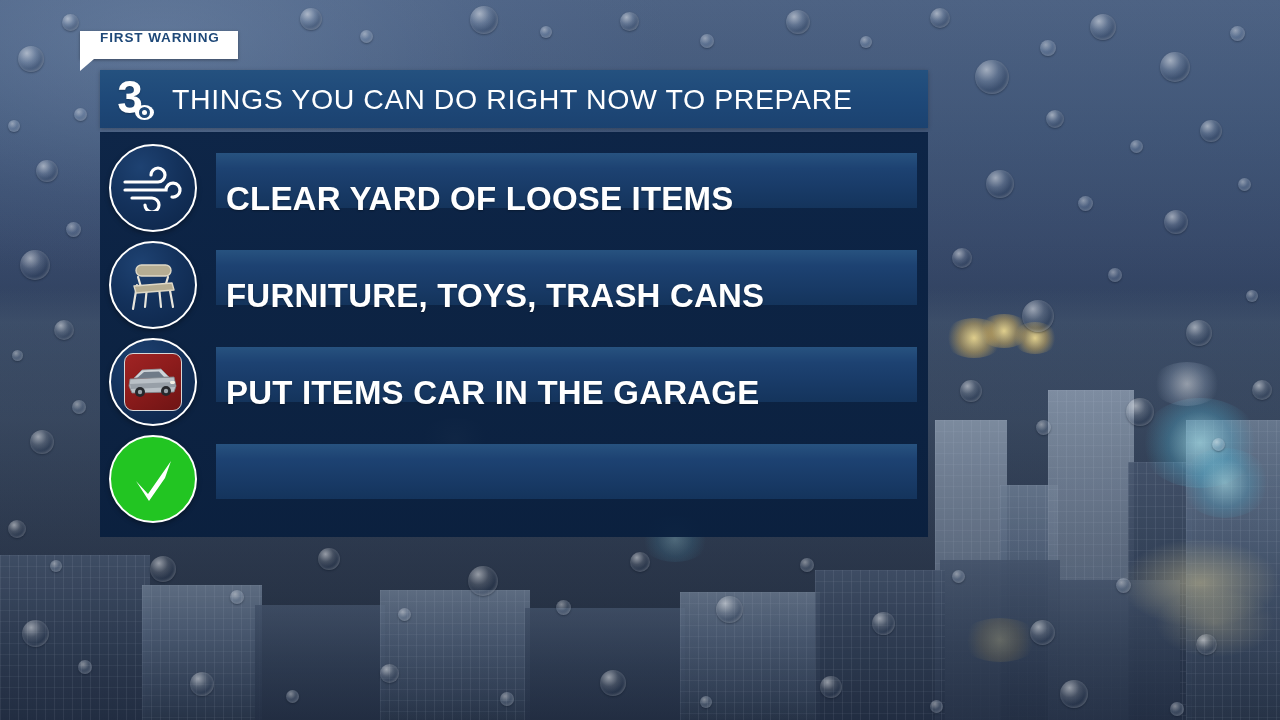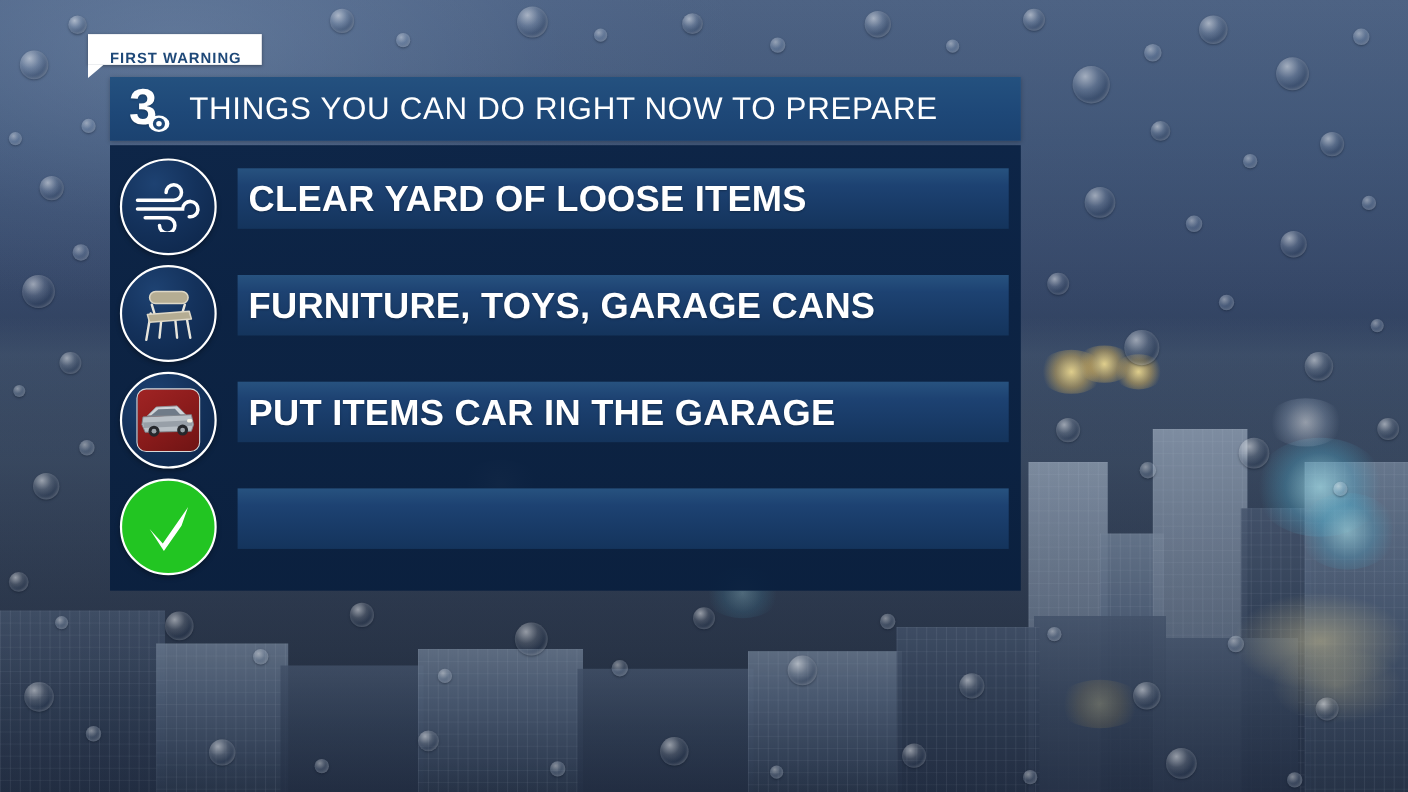--- a/index.html
+++ b/index.html
@@ -65,21 +65,21 @@
   .drop.sm{ background:radial-gradient(circle at 36% 30%, rgba(255,255,255,.42), rgba(200,220,245,.14) 45%, rgba(35,50,75,.32) 100%); }
   .blurlay{
     position:absolute; inset:0;
     background:linear-gradient(180deg, rgba(90,112,145,.22), rgba(40,55,80,.10) 45%, rgba(25,35,52,.30));
   }
 
   
   .fw-tab{
     position:absolute; left:80px; top:31px; height:28px;
     background:#ffffff; padding:0 18px 0 20px;
-    display:flex; align-items:flex-end;
+    display:flex; align-items:flex-start;
     box-shadow:0 1px 3px rgba(0,0,0,.35);
     z-index:6;
   }
   .fw-tab span{
     font-size:13.5px; font-weight:bold; letter-spacing:.9px;
     color:#1e4878; white-space:nowrap; line-height:1;
   }
   .fw-tail{
     position:absolute; left:80px; top:59px; width:0; height:0;
     border-left:14px solid #ffffff;
@@ -128,21 +128,21 @@
   
   .panel{
     position:absolute; left:100px; top:132px; width:828px; height:405px;
     background:linear-gradient(180deg, rgba(10,34,68,.94) 0%, rgba(9,31,62,.94) 100%);
     z-index:4;
   }
   .rows{ position:absolute; inset:0; }
 
   .row{
     position:absolute; left:0; width:748px; height:70px;
-    display:flex; align-items:center;
+    display:flex; align-items:flex-end;
   }
   .row .bar{
     position:absolute; left:116px; top:8px; width:701px; height:55px;
     background:linear-gradient(180deg,#27527f 0%, #1d4272 28%, #183a66 68%, #14345c 100%);
   }
   .row .label{
     position:relative; z-index:2;
     margin-left:126px;
     font-size:33px; font-weight:bold; color:#ffffff;
     letter-spacing:.2px; white-space:nowrap; line-height:1;
@@ -358,21 +358,21 @@
               <line x1="22" y1="30" x2="20" y2="50"></line>
               <line x1="44" y1="28" x2="48" y2="50"></line>
               <line x1="34" y1="30" x2="36" y2="50"></line>
               <line x1="13" y1="20" x2="16" y2="30"></line>
               <line x1="43" y1="20" x2="40" y2="30"></line>
             </g>
             <rect x="11" y="8" width="35" height="11" rx="5.5" fill="#b5ad93" stroke="#ded8c6" stroke-width="1.4"></rect>
             <path d="M9 29 L47 26 L49 33 L11 36 Z" fill="#b5ad93" stroke="#ded8c6" stroke-width="1.4" stroke-linejoin="round"></path>
           </svg>
         </div>
-        <div class="label">FURNITURE, TOYS, GARAGE CANS</div>
+        <div class="label">FURNITURE, TOYS, TRASH CANS</div>
       </div>
 
       <div class="row" style="top:207px;">
         <div class="bar"></div>
         <div class="badge">
           <div class="car-tile">
             <svg class="car-svg" viewBox="0 0 50 34">
               <path d="M6 13 L14 5 L33 4 L41 12 Z" fill="#cfd4d8" stroke="#8f969c" stroke-width=".8"></path>
               <path d="M9 13 L16 7 L31 6.5 L37 13 Z" fill="#6f7b88"></path>
               <path d="M2 14 L46 12 L48 21 L46 27 L4 28 L1 21 Z" fill="#b9c0c6" stroke="#7d858c" stroke-width=".8"></path>

